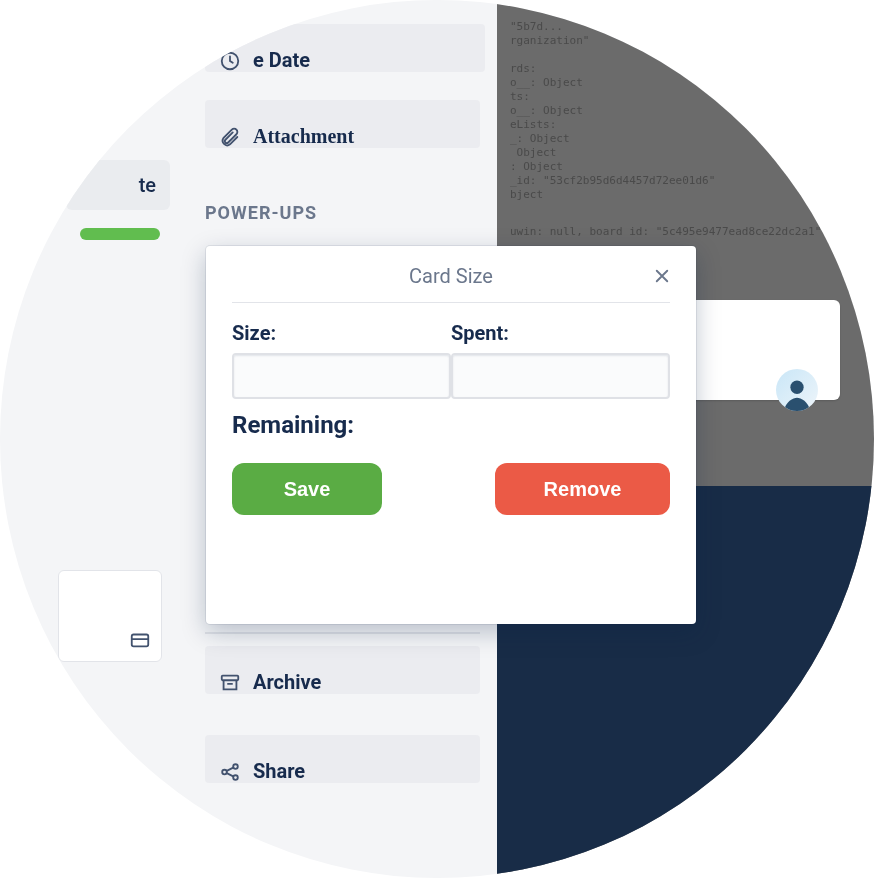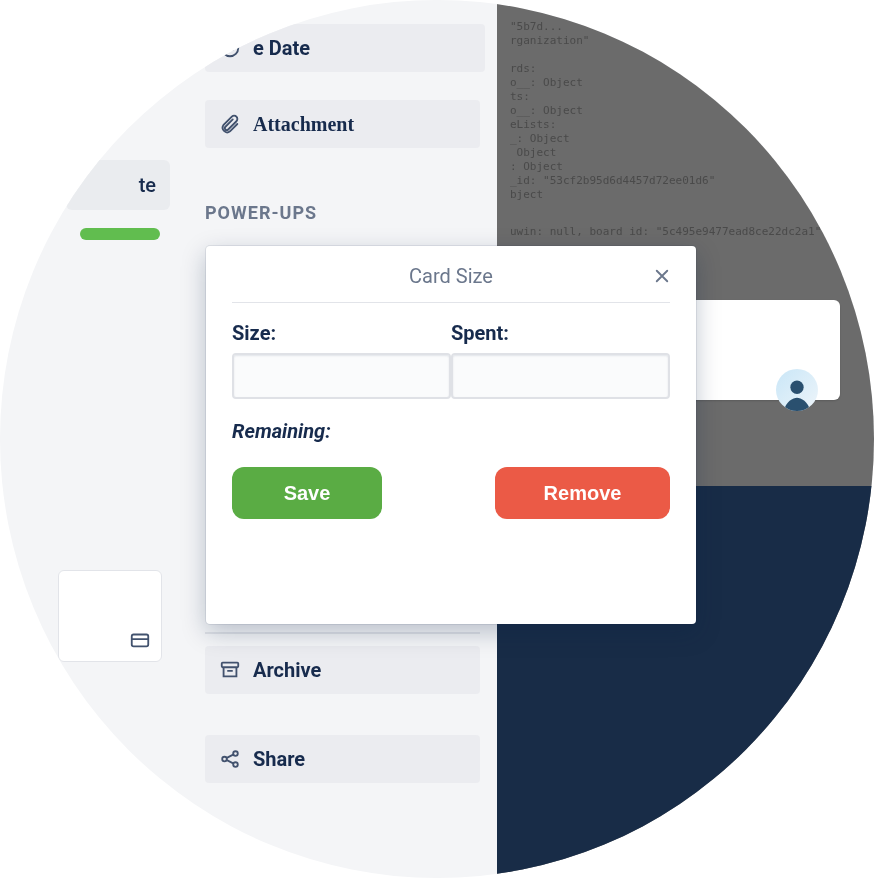--- a/index.html
+++ b/index.html
@@ -60,21 +60,21 @@
 
   
   .side-btn {
     position: absolute;
     left: 205px;
     width: 275px;
     height: 48px;
     background: #ebecf0;
     border-radius: 4px;
     display: flex;
-    align-items: center;
+    align-items: flex-end;
     gap: 12px;
     padding: 0 14px;
     color: #172b4d;
     font-size: 20px;
     font-weight: 700;
     cursor: pointer;
   }
   .side-btn .icon { width: 22px; height: 22px; flex: 0 0 22px; fill: #42526e; color: #42526e; }
 
   .date-btn  { top: 24px;  width: 280px; left: 205px; }
@@ -151,21 +151,21 @@
   .field-label { color: #172b4d; font-size: 20px; font-weight: 700; margin-bottom: 8px; display:block;}
   .field-input {
     width: 100%; height: 46px;
     background: #fafbfc;
     border: 2px solid #dfe1e6;
     border-radius: 4px;
     box-shadow: inset 0 1px 2px rgba(9,30,66,.1);
     font-size: 18px; padding: 0 10px;
     color:#172b4d;
   }
-  .remaining { margin-top: 20px; color:#172b4d; font-size:20px; font-weight:700;font-style:italic; }
+  .remaining { margin-top: 12px; color:#172b4d; font-size:24px; font-weight:700; }
   .btn-row { display:flex; justify-content: space-between; margin-top: 24px; }
   .btn {
     height: 52px; border-radius: 12px;
     display:flex; align-items:center; justify-content:center;
     color:#fff; font-weight:700; font-size:20px; cursor:pointer;
     min-width: 150px;
     border:none;
   }
   .btn-save { background:#5aac44; width:150px; }
   .btn-remove { background:#eb5a46; width:175px; }

